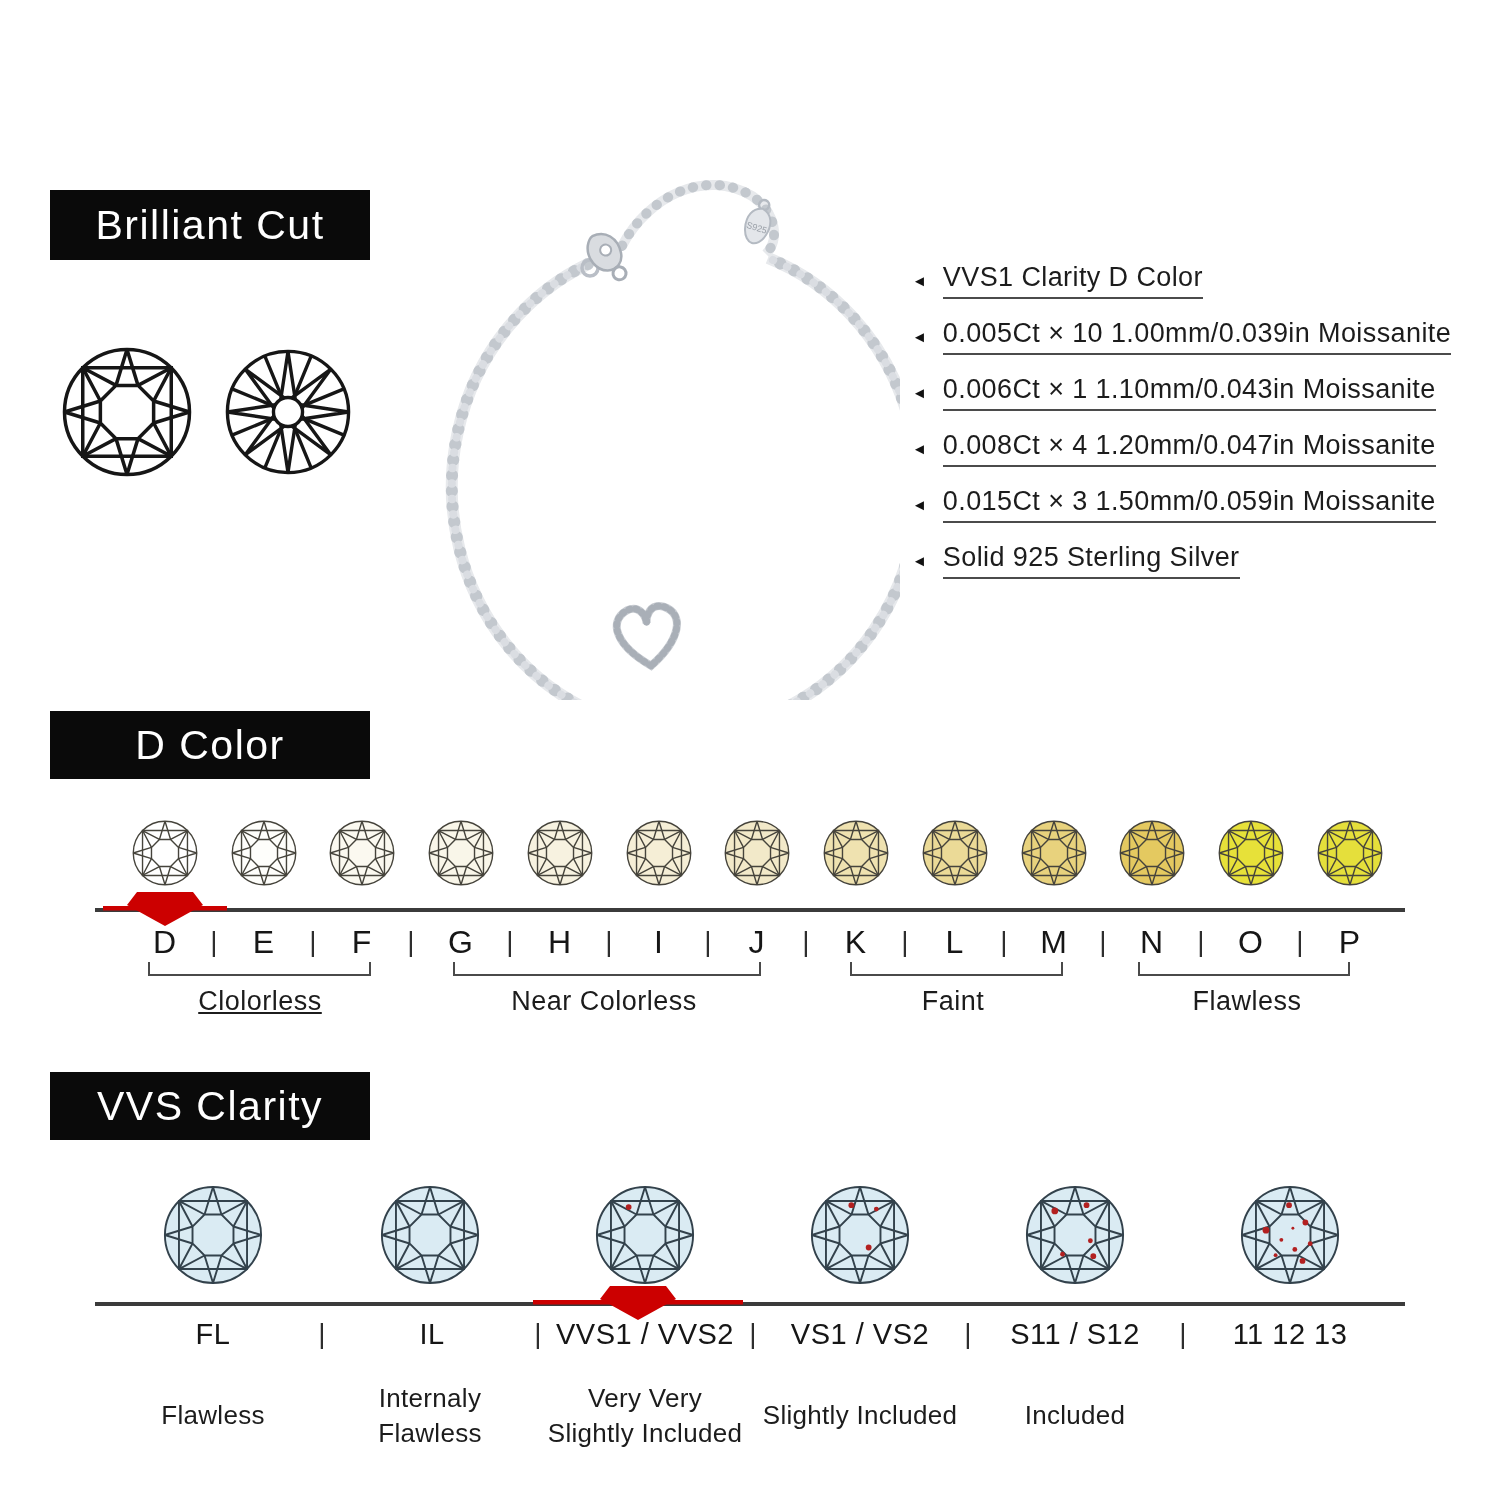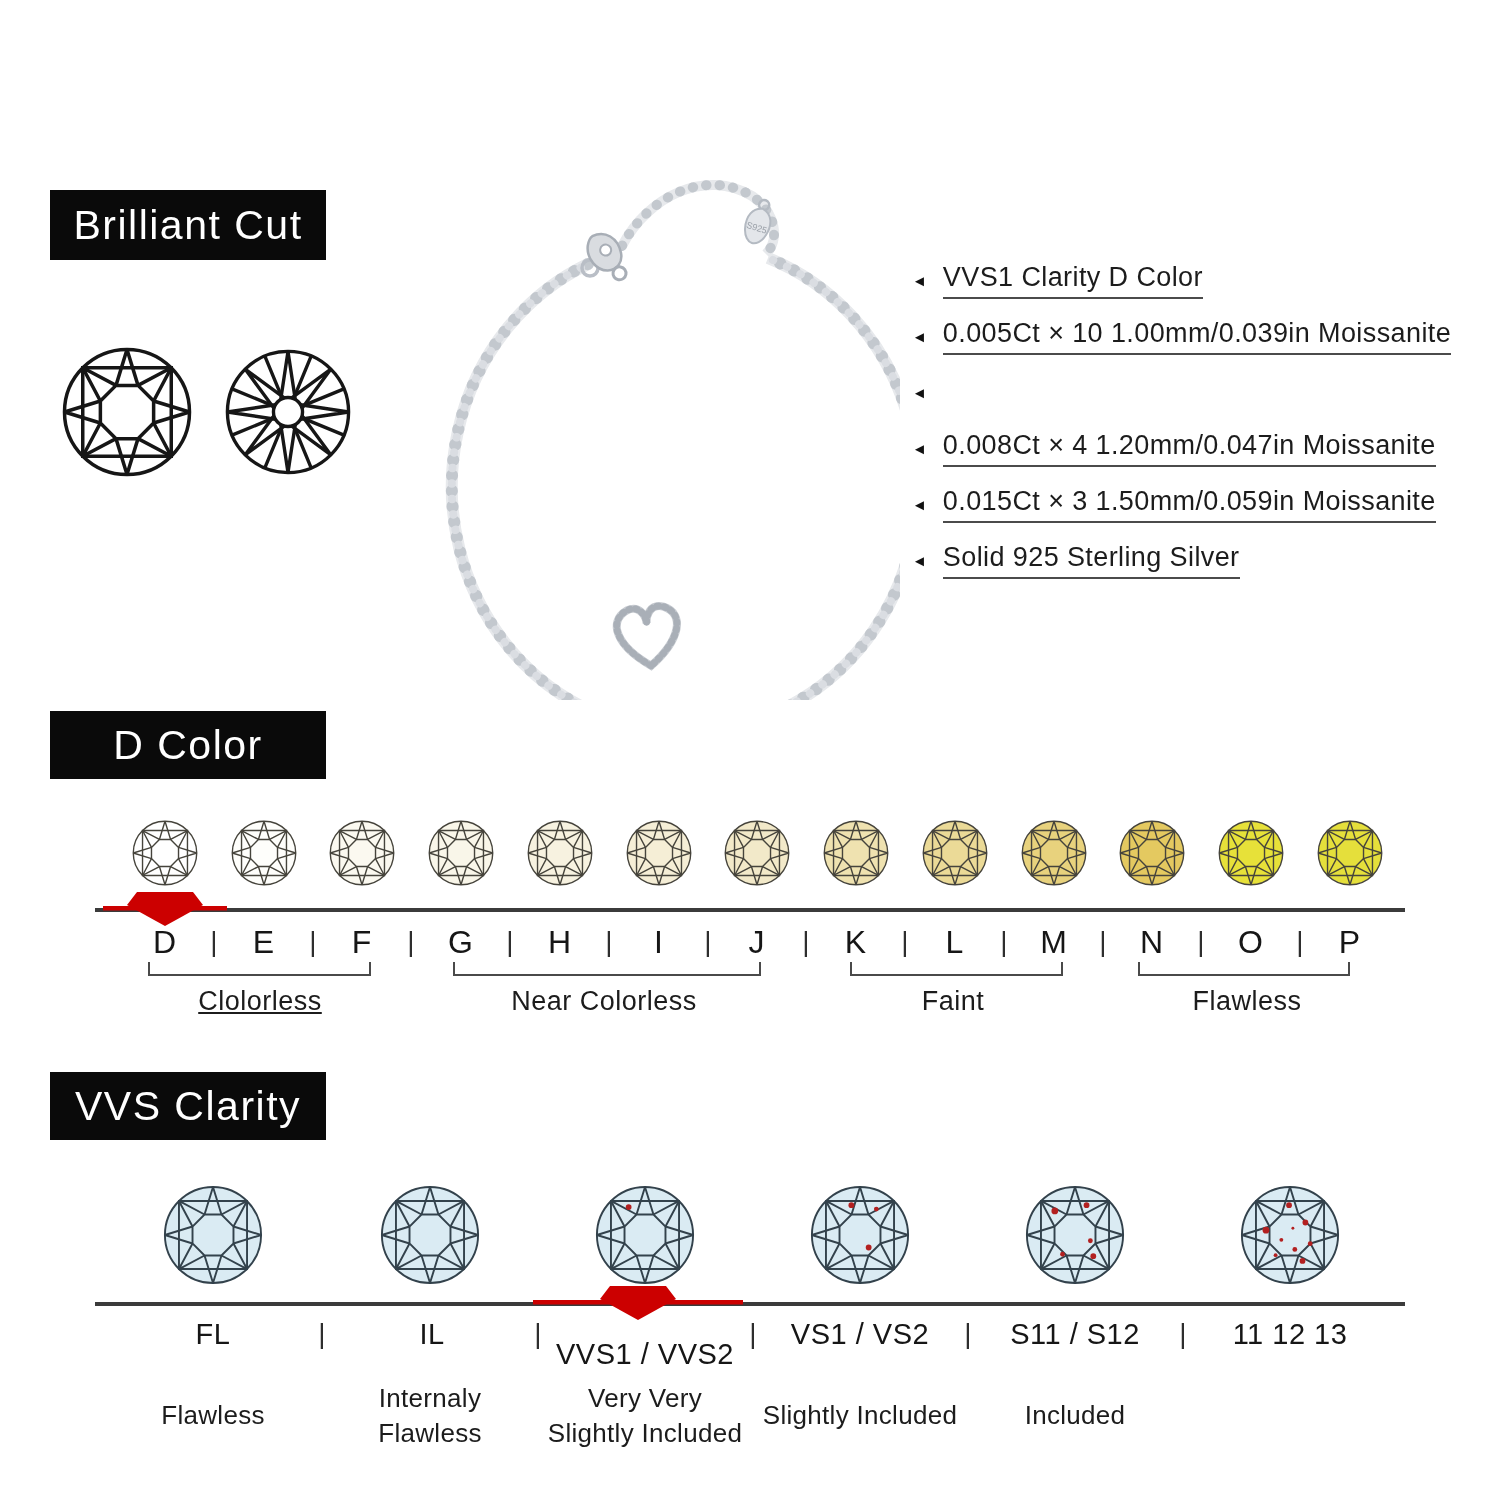--- a/index.html
+++ b/index.html
@@ -1,20 +1,20 @@
 <!DOCTYPE html>
 <html><head>
 <meta charset="utf-8">
 <style>
   html,body{margin:0;padding:0;background:#ffffff;}
   .canvas{position:relative;width:1500px;height:1500px;background:#ffffff;overflow:hidden;
           font-family:"Liberation Sans","DejaVu Sans",sans-serif;color:#1c1c1c;}
   .abs{position:absolute;}
   
-  .label-box{position:absolute;width:276px;height:70px;background:#0a0a0a;color:#ffffff;
+  .label-box{position:absolute;width:320px;height:70px;background:#0a0a0a;color:#ffffff;
              display:flex;align-items:center;justify-content:center;font-size:41px;
              letter-spacing:1.5px;}
   
   .specs{position:absolute;left:912px;top:252px;display:flex;flex-direction:column;}
   .spec-row{height:56px;display:flex;align-items:center;}
   .bullet{font-size:15px;margin-right:16px;color:#111;}
   .spec-text{font-size:27px;letter-spacing:.4px;border-bottom:2px solid #4b4b4b;padding-bottom:4px;text-align:right;}
   
   svg.gem{position:absolute;}
   .incl circle{fill:#b32020;stroke:none;}
@@ -101,20 +101,21 @@
     <div class="spec-row">
       <span class="bullet">◄</span>
       <span class="spec-text">VVS1 Clarity D Color</span>
     </div>
     <div class="spec-row">
       <span class="bullet">◄</span>
       <span class="spec-text">0.005Ct × 10 1.00mm/0.039in Moissanite</span>
     </div>
     <div class="spec-row">
       <span class="bullet">◄</span>
+      <span class="spec-text">0.006Ct × 1 1.10mm/0.043in Moissanite</span>
     </div>
     <div class="spec-row">
       <span class="bullet">◄</span>
       <span class="spec-text">0.008Ct × 4 1.20mm/0.047in Moissanite</span>
     </div>
     <div class="spec-row">
       <span class="bullet">◄</span>
       <span class="spec-text">0.015Ct × 3 1.50mm/0.059in Moissanite</span>
     </div>
     <div class="spec-row">
@@ -270,21 +271,21 @@
 
   <div class="scale-line" style="top:1302px;"></div>
 
   <svg class="marker-svg" style="left:528px;top:1274px;">
     <rect x="5" y="26" width="210" height="4.5" fill="#cc0000"></rect>
     <polygon points="82,12 138,12 148,25 110,46 72,25" fill="#cc0000"></polygon>
   </svg>
 
   <span class="clar-code" style="left:213px;">FL</span>
   <span class="clar-code" style="left:432px;">IL</span>
-  <span class="clar-code" style="left:645px;margin-top:20px;">VVS1 / VVS2</span>
+  <span class="clar-code" style="left:645px;">VVS1 / VVS2</span>
   <span class="clar-code" style="left:860px;">VS1 / VS2</span>
   <span class="clar-code" style="left:1075px;">S11 / S12</span>
   <span class="clar-code" style="left:1290px;">11 12 13</span>
 
   <span class="clar-sep" style="left:322px;">|</span>
   <span class="clar-sep" style="left:538px;">|</span>
   <span class="clar-sep" style="left:753px;">|</span>
   <span class="clar-sep" style="left:968px;">|</span>
   <span class="clar-sep" style="left:1183px;">|</span>
 

